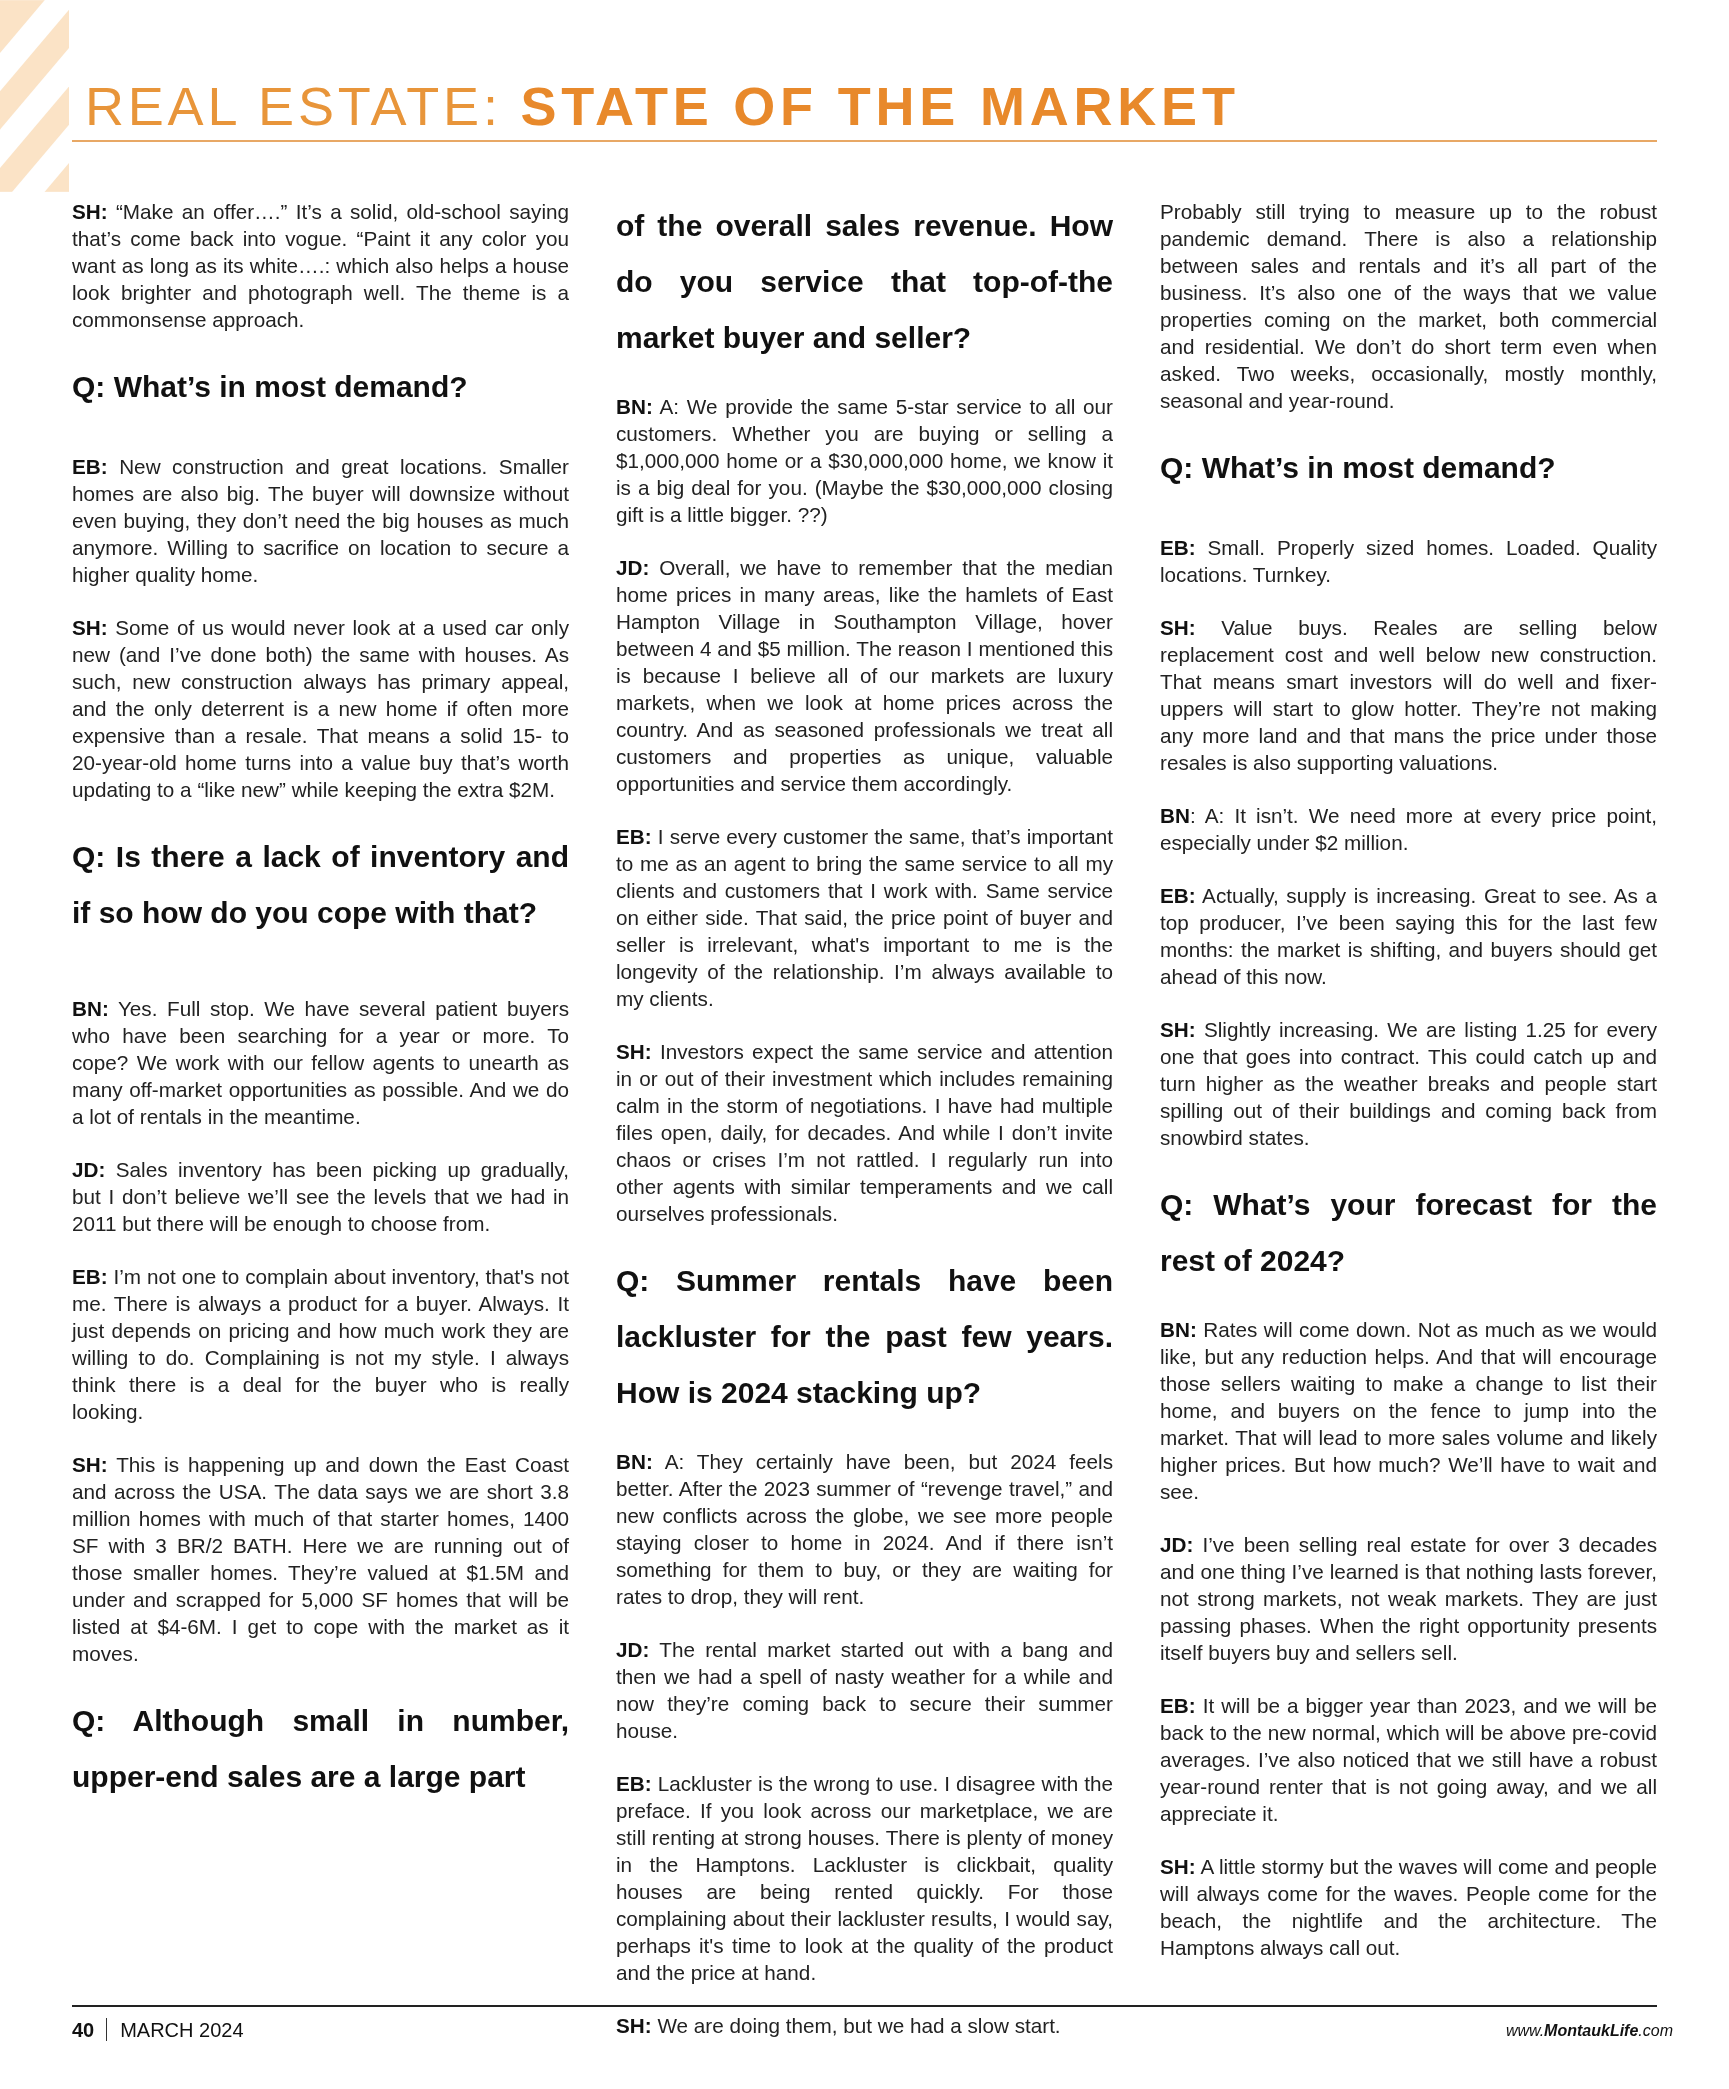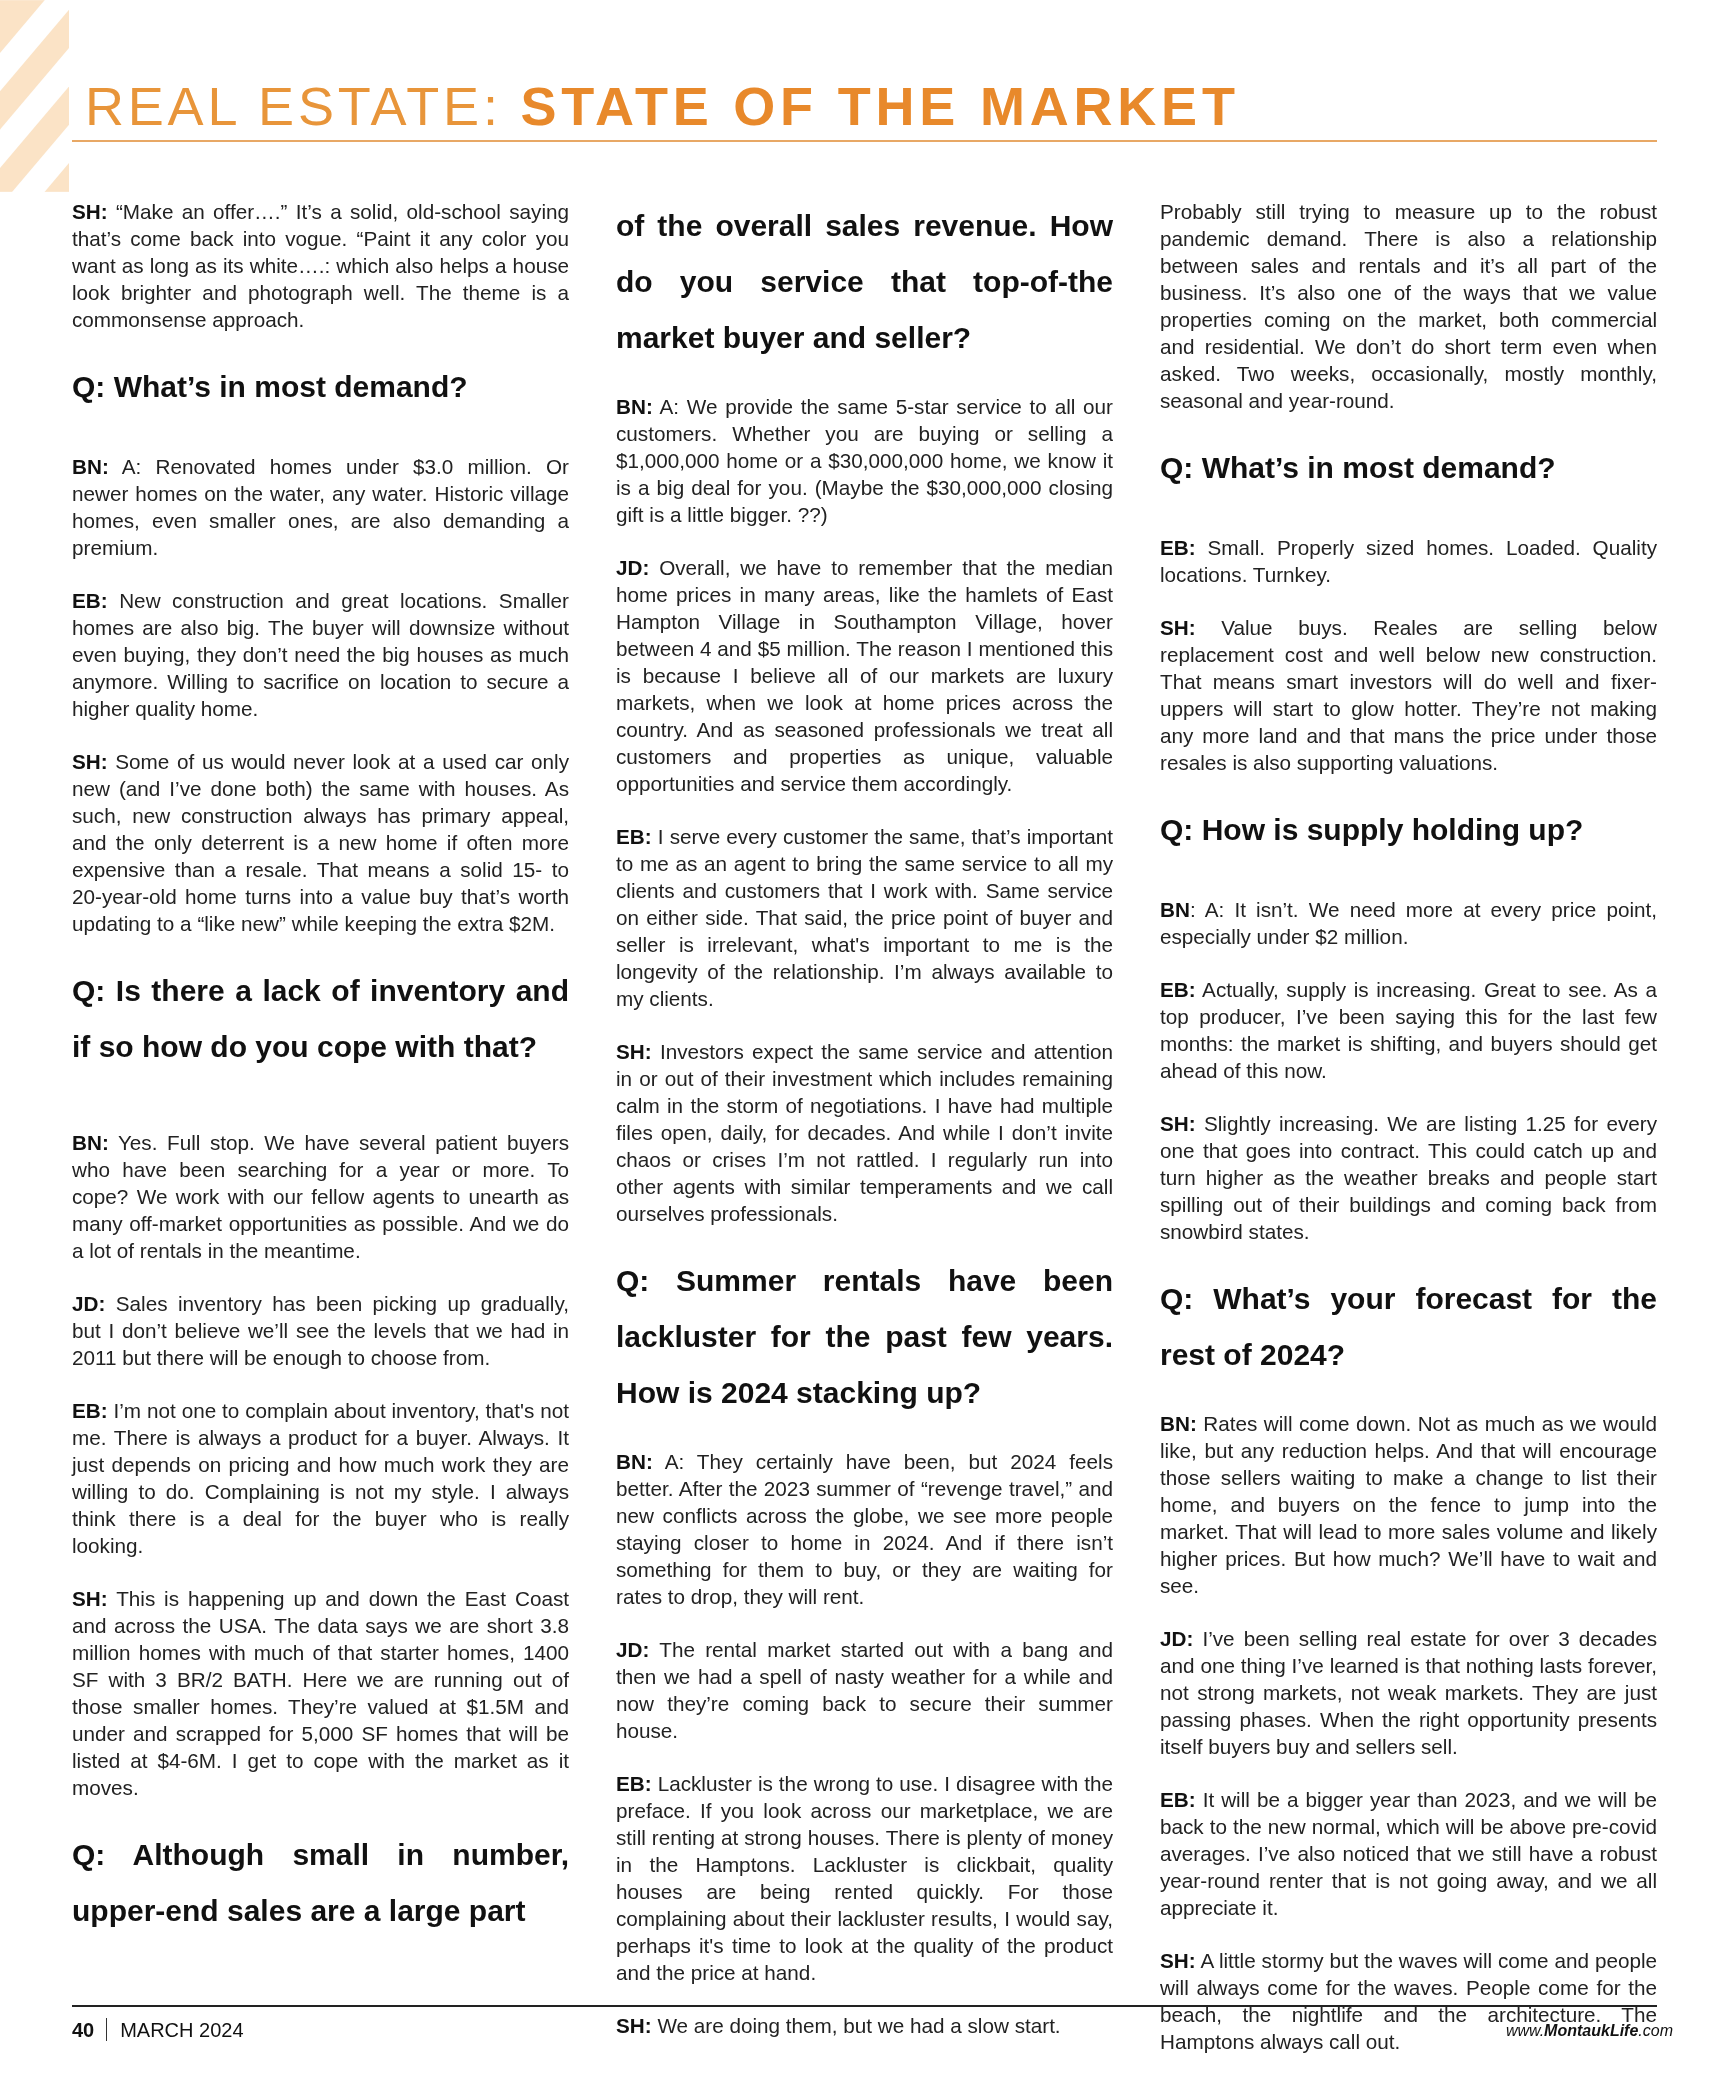--- a/index.html
+++ b/index.html
@@ -39,21 +39,20 @@
 </div>
 
 <div class="title">
   <span class="light">REAL ESTATE: </span><span class="bold">STATE OF THE MARKET</span>
 </div>
 <div class="title-rule"></div>
 
 <div class="col col1">
     <p class="ans"><span class="spk">SH:</span><span> “Make an offer….” It’s a solid, old-school saying that’s come back into vogue. “Paint it any color you want as long as its white….: which also helps a house look brighter and photograph well. The theme is a commonsense approach.</span></p>
     <h2 class="q c1-q1">Q: What’s in most demand?</h2>
-    <p class="ans"><span class="spk">BN:</span><span> A: Renovated homes under $3.0 million. Or newer homes on the water, any water. Historic village homes, even smaller ones, are also demanding a premium.</span></p>
     <p class="ans"><span class="spk">EB:</span><span> New construction and great locations. Smaller homes are also big. The buyer will downsize without even buying, they don’t need the big houses as much anymore. Willing to sacrifice on location to secure a higher quality home.</span></p>
     <p class="ans"><span class="spk">SH:</span><span> Some of us would never look at a used car only new (and I’ve done both) the same with houses. As such, new construction always has primary appeal, and the only deterrent is a new home if often more expensive than a resale. That means a solid 15- to 20-year-old home turns into a value buy that’s worth updating to a “like new” while keeping the extra $2M.</span></p>
     <h2 class="q" style="margin-bottom: 54px;">Q: Is there a lack of inventory and if so how do you cope with that?</h2>
     <p class="ans"><span class="spk">BN:</span><span> Yes. Full stop. We have several patient buyers who have been searching for a year or more. To cope? We work with our fellow agents to unearth as many off-market opportunities as possible. And we do a lot of rentals in the meantime.</span></p>
     <p class="ans"><span class="spk">JD:</span><span> Sales inventory has been picking up gradually, but I don’t believe we’ll see the levels that we had in 2011 but there will be enough to choose from.</span></p>
     <p class="ans"><span class="spk">EB:</span><span> I’m not one to complain about inventory, that's not me. There is always a product for a buyer. Always. It just depends on pricing and how much work they are willing to do. Complaining is not my style. I always think there is a deal for the buyer who is really looking.</span></p>
     <p class="ans"><span class="spk">SH:</span><span> This is happening up and down the East Coast and across the USA. The data says we are short 3.8 million homes with much of that starter homes, 1400 SF with 3 BR/2 BATH. Here we are running out of those smaller homes. They’re valued at $1.5M and under and scrapped for 5,000 SF homes that will be listed at $4-6M. I get to cope with the market as it moves.</span></p>
     <h2 class="q">Q: Although small in number, upper-end sales are a large part</h2>
   </div>
 <div class="col col2">
@@ -66,21 +65,20 @@
     <p class="ans"><span class="spk">BN:</span><span> A: They certainly have been, but 2024 feels better. After the 2023 summer of “revenge travel,” and new conflicts across the globe, we see more people staying closer to home in 2024. And if there isn’t something for them to buy, or they are waiting for rates to drop, they will rent.</span></p>
     <p class="ans"><span class="spk">JD:</span><span> The rental market started out with a bang and then we had a spell of nasty weather for a while and now they’re coming back to secure their summer house.</span></p>
     <p class="ans"><span class="spk">EB:</span><span> Lackluster is the wrong to use. I disagree with the preface. If you look across our marketplace, we are still renting at strong houses. There is plenty of money in the Hamptons. Lackluster is clickbait, quality houses are being rented quickly. For those complaining about their lackluster results, I would say, perhaps it's time to look at the quality of the product and the price at hand.</span></p>
     <p class="ans"><span class="spk">SH:</span><span> We are doing them, but we had a slow start.</span></p>
   </div>
 <div class="col col3">
     <p class="ans"><span>Probably still trying to measure up to the robust pandemic demand. There is also a relationship between sales and rentals and it’s all part of the business. It’s also one of the ways that we value properties coming on the market, both commercial and residential. We don’t do short term even when asked. Two weeks, occasionally, mostly monthly, seasonal and year-round.</span></p>
     <h2 class="q c1-q1">Q: What’s in most demand?</h2>
     <p class="ans"><span class="spk">EB:</span><span> Small. Properly sized homes. Loaded. Quality locations. Turnkey.</span></p>
     <p class="ans"><span class="spk">SH:</span><span> Value buys. Reales are selling below replacement cost and well below new construction. That means smart investors will do well and fixer-uppers will start to glow hotter. They’re not making any more land and that mans the price under those resales is also supporting valuations.</span></p>
-    <h2 class="q c1-q1">Q: How is supply holding up?</h2>
     <p class="ans"><span class="spk">BN</span><span>: A: It isn’t. We need more at every price point, especially under $2 million.</span></p>
     <p class="ans"><span class="spk">EB:</span><span> Actually, supply is increasing. Great to see. As a top producer, I’ve been saying this for the last few months: the market is shifting, and buyers should get ahead of this now.</span></p>
     <p class="ans"><span class="spk">SH:</span><span> Slightly increasing. We are listing 1.25 for every one that goes into contract. This could catch up and turn higher as the weather breaks and people start spilling out of their buildings and coming back from snowbird states.</span></p>
     <h2 class="q">Q: What’s your forecast for the rest of 2024?</h2>
     <p class="ans"><span class="spk">BN:</span><span> Rates will come down. Not as much as we would like, but any reduction helps. And that will encourage those sellers waiting to make a change to list their home, and buyers on the fence to jump into the market. That will lead to more sales volume and likely higher prices. But how much? We’ll have to wait and see.</span></p>
     <p class="ans"><span class="spk">JD:</span><span> I’ve been selling real estate for over 3 decades and one thing I’ve learned is that nothing lasts forever, not strong markets, not weak markets. They are just passing phases. When the right opportunity presents itself buyers buy and sellers sell.</span></p>
     <p class="ans"><span class="spk">EB:</span><span> It will be a bigger year than 2023, and we will be back to the new normal, which will be above pre-covid averages. I’ve also noticed that we still have a robust year-round renter that is not going away, and we all appreciate it.</span></p>
     <p class="ans"><span class="spk">SH:</span><span> A little stormy but the waves will come and people will always come for the waves. People come for the beach, the nightlife and the architecture. The Hamptons always call out.</span></p>
   </div>
 

